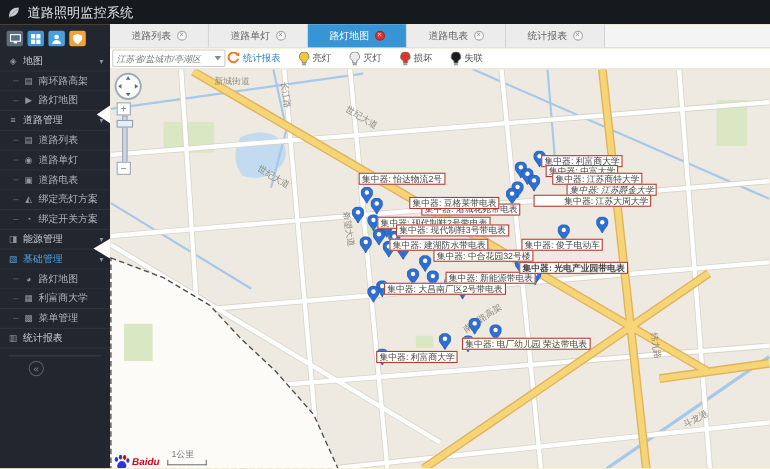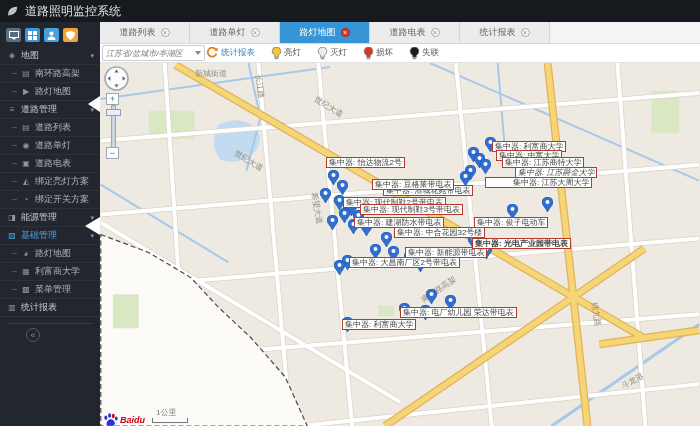--- a/index.html
+++ b/index.html
@@ -444,21 +444,21 @@
       <div id="lbls">
           <div class="mlabel" style="left: 226px; top: 94px;">集中器: 怡达物流2号</div>
           <div class="mlabel" style="left: 283px; top: 122px;">集中器: 港城花苑带电表</div>
           <div class="mlabel" style="left: 272px; top: 116px;">集中器: 豆格莱带电表</div>
           <div class="mlabel" style="left: 254px; top: 127px; margin-top: 27px;">集中器: 建湖防水带电表</div>
           <div class="mlabel" style="left: 243px; top: 134px;">集中器: 现代制鞋2号带电表</div>
           <div class="mlabel" style="left: 260px; top: 141px;">集中器: 现代制鞋3号带电表</div>
           <div class="mlabel" style="left: 294px; top: 164px;">集中器: 中合花园32号楼</div>
           <div class="mlabel" style="left: 305px; top: 184px;">集中器: 新能源带电表</div>
           <div class="mlabel" style="left: 249px; top: 194px;">集中器: 大昌南厂区2号带电表</div>
-          <div class="mlabel" style="left: 300px; top: 244px;">集中器: 电厂幼儿园 荣达带电表</div>
+          <div class="mlabel" style="left: 320px; top: 244px;">集中器: 电厂幼儿园 荣达带电表</div>
           <div class="mlabel" style="left: 242px; top: 256px;">集中器: 利富商大学</div>
           <div class="mlabel" style="left: 392px; top: 78px;">集中器: 利富商大学</div>
           <div class="mlabel" style="left: 396px; top: 87px;">集中器: 中富大学</div>
           <div class="mlabel" style="left: 402px; top: 94px;">集中器: 江苏商特大学</div>
           <div class="mlabel" style="left: 415px; top: 104px; font-style: italic;">集中器: 江苏爵金大学</div>
           <div class="mlabel" style="left: 385px; top: 114px; padding-left: 27px;">集中器: 江苏大周大学</div>
           <div class="mlabel" style="left: 374px; top: 154px;">集中器: 俊子电动车</div>
           <div class="mlabel" style="left: 372px; top: 175px; font-weight: bold;">集中器: 光电产业园带电表</div>
         </div>
 

